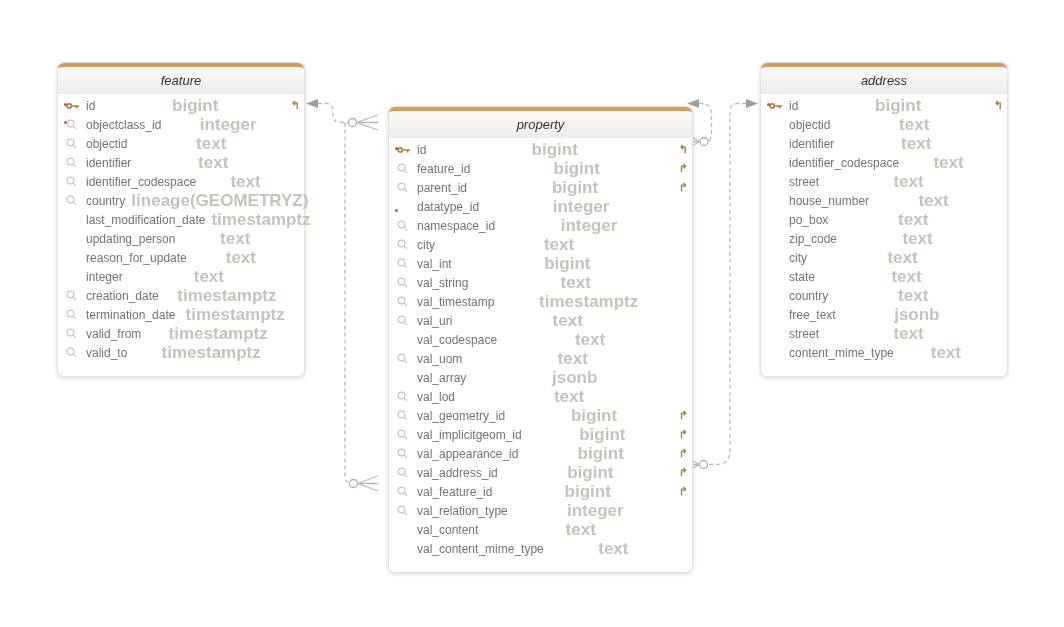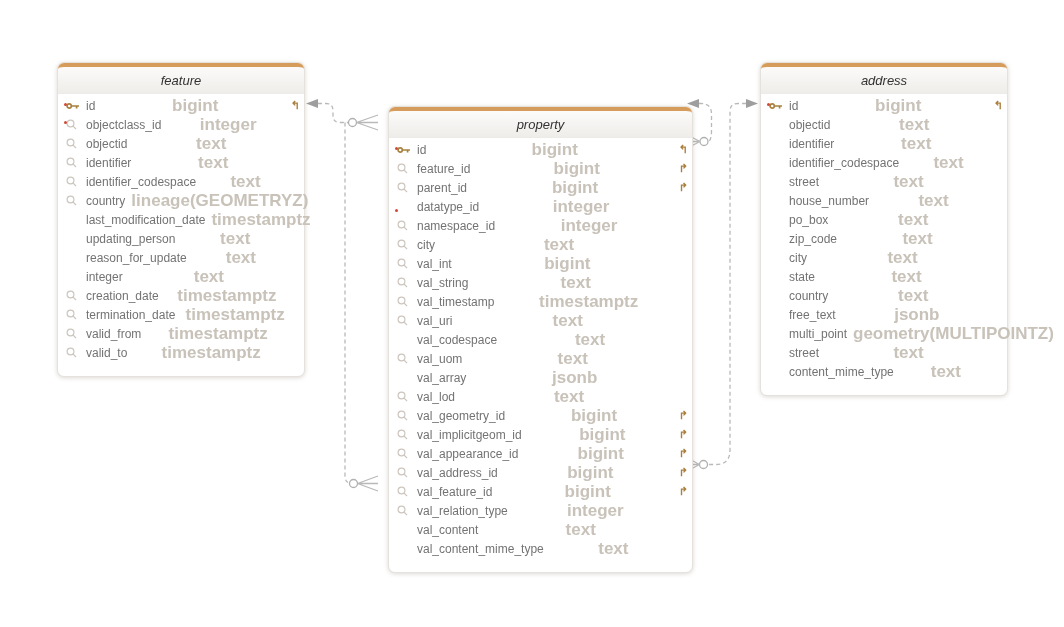--- a/index.html
+++ b/index.html
@@ -503,26 +503,20 @@
           <span class="ref"></span>
         </div>
         <div class="row">
           <span class="icon-cell"></span>
           <span class="col-name">free_text</span>
           <span class="col-type">jsonb</span>
           <span class="ref"></span>
         </div>
         <div class="row">
           <span class="icon-cell"></span>
-          <span class="col-name">multi_point</span>
-          <span class="col-type">geometry(MULTIPOINTZ)</span>
-          <span class="ref"></span>
-        </div>
-        <div class="row">
-          <span class="icon-cell"></span>
           <span class="col-name">street</span>
           <span class="col-type">text</span>
           <span class="ref"></span>
         </div>
         <div class="row">
           <span class="icon-cell"></span>
           <span class="col-name">content_mime_type</span>
           <span class="col-type">text</span>
           <span class="ref"></span>
         </div>

